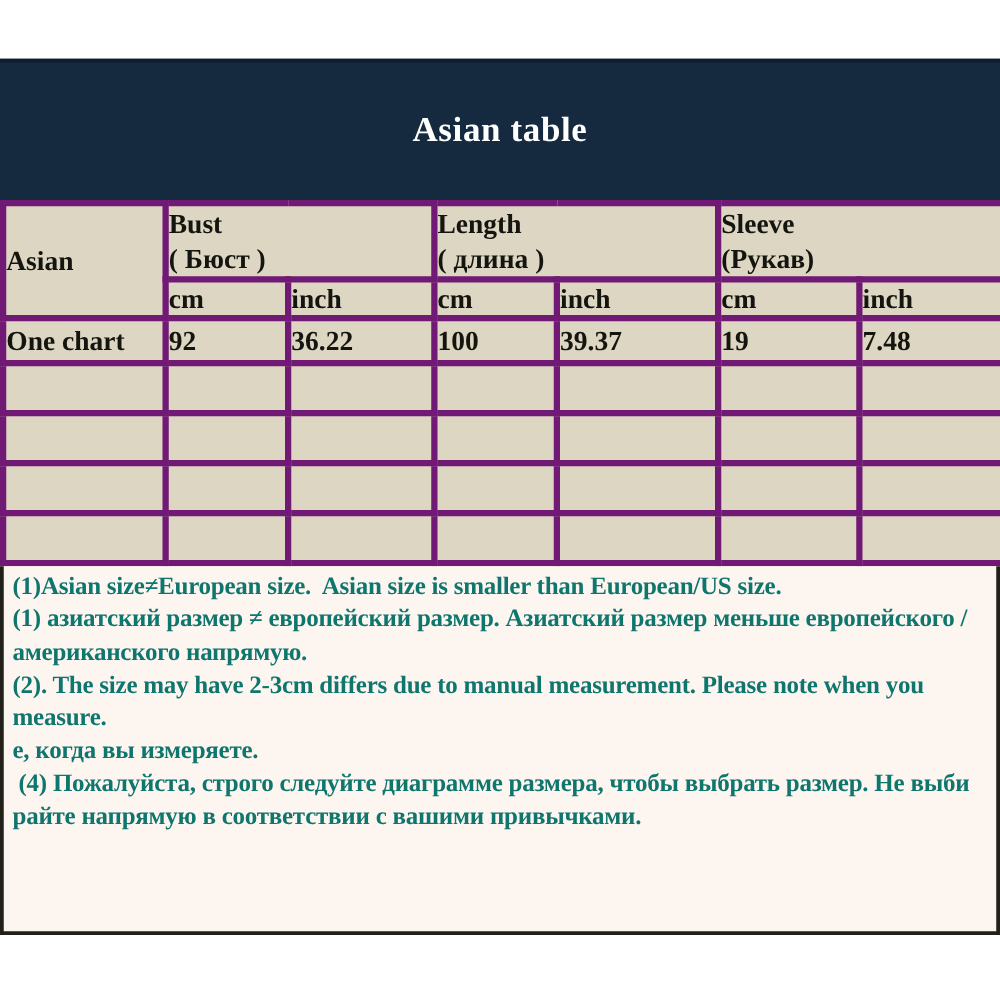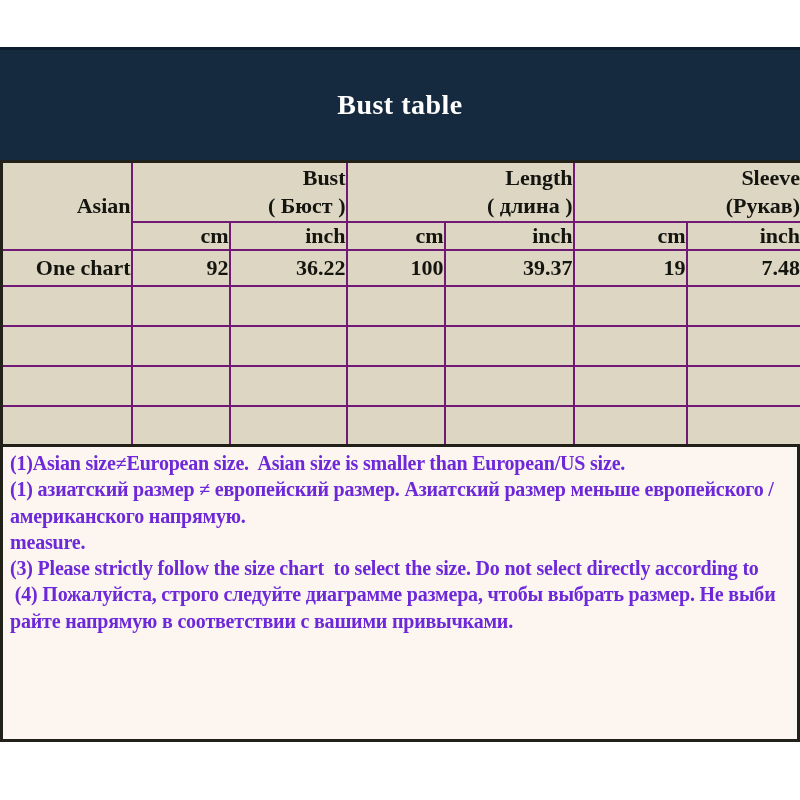--- a/index.html
+++ b/index.html
@@ -34,58 +34,58 @@
   
   table.size-table {
     width: 800px;
     table-layout: fixed;
     border-collapse: collapse;
     background: #dcd6c2;
     font-size: 22px;
     color: #151510;
   }
   table.size-table th, table.size-table td {
-    border: 2px solid #701a75;
-    text-align: right;
+    border: 5px solid #701a75;
+    text-align: left;
     vertical-align: middle;
     padding: 0;
     font-weight: bold;
     overflow: hidden;
   }
   table.size-table { border: 3px solid #21211a; }
   tr.group-row th { height: 60px; }
   tr.unit-row th { height: 28px; }
   tr.data-row td { height: 36px; }
   tr.empty-row td { height: 40px; }
   .group-head { line-height: 28px; }
 
   
   .notes-box {
     width: 800px;
     min-height: 295px;
     background: #fdf6f0;
     border: 3px solid #21211a;
     border-top: none;
     padding: 3px 6px 4px 7px;
-    color: #6d28d9;
+    color: #0f766e;
     font-size: 20px;
     line-height: 26.3px;
     overflow: hidden;
   }
   .note-line { white-space: pre; letter-spacing: -0.2px; }
 </style>
 </head>
 <body>
 
 <div class="page">
 
   <div class="top-margin"></div>
 
   <div class="title-banner">
-    <div>Bust table</div>
+    <div>Asian table</div>
   </div>
 
   <table class="size-table">
     <colgroup>
       <col style="width:130px">
         <col style="width:98px">
         <col style="width:117px">
       <col style="width:98px">
         <col style="width:129px">
         <col style="width:113px">
@@ -161,19 +161,20 @@
           <td></td>
           <td></td>
         </tr>
       </tbody>
   </table>
 
   <div class="notes-box">
     <div class="note-line">(1)Asian size≠European size.  Asian size is smaller than European/US size.</div>
     <div class="note-line">(1) азиатский размер ≠ европейский размер. Азиатский размер меньше европейского /</div>
     <div class="note-line">американского напрямую.</div>
+    <div class="note-line">(2). The size may have 2-3cm differs due to manual measurement. Please note when you</div>
     <div class="note-line">measure.</div>
-    <div class="note-line">(3) Please strictly follow the size chart  to select the size. Do not select directly according to</div>
+    <div class="note-line">е, когда вы измеряете.</div>
     <div class="note-line"> (4) Пожалуйста, строго следуйте диаграмме размера, чтобы выбрать размер. Не выби</div>
     <div class="note-line">райте напрямую в соответствии с вашими привычками.</div>
   </div>
 
 </div>
 
 </body></html>

